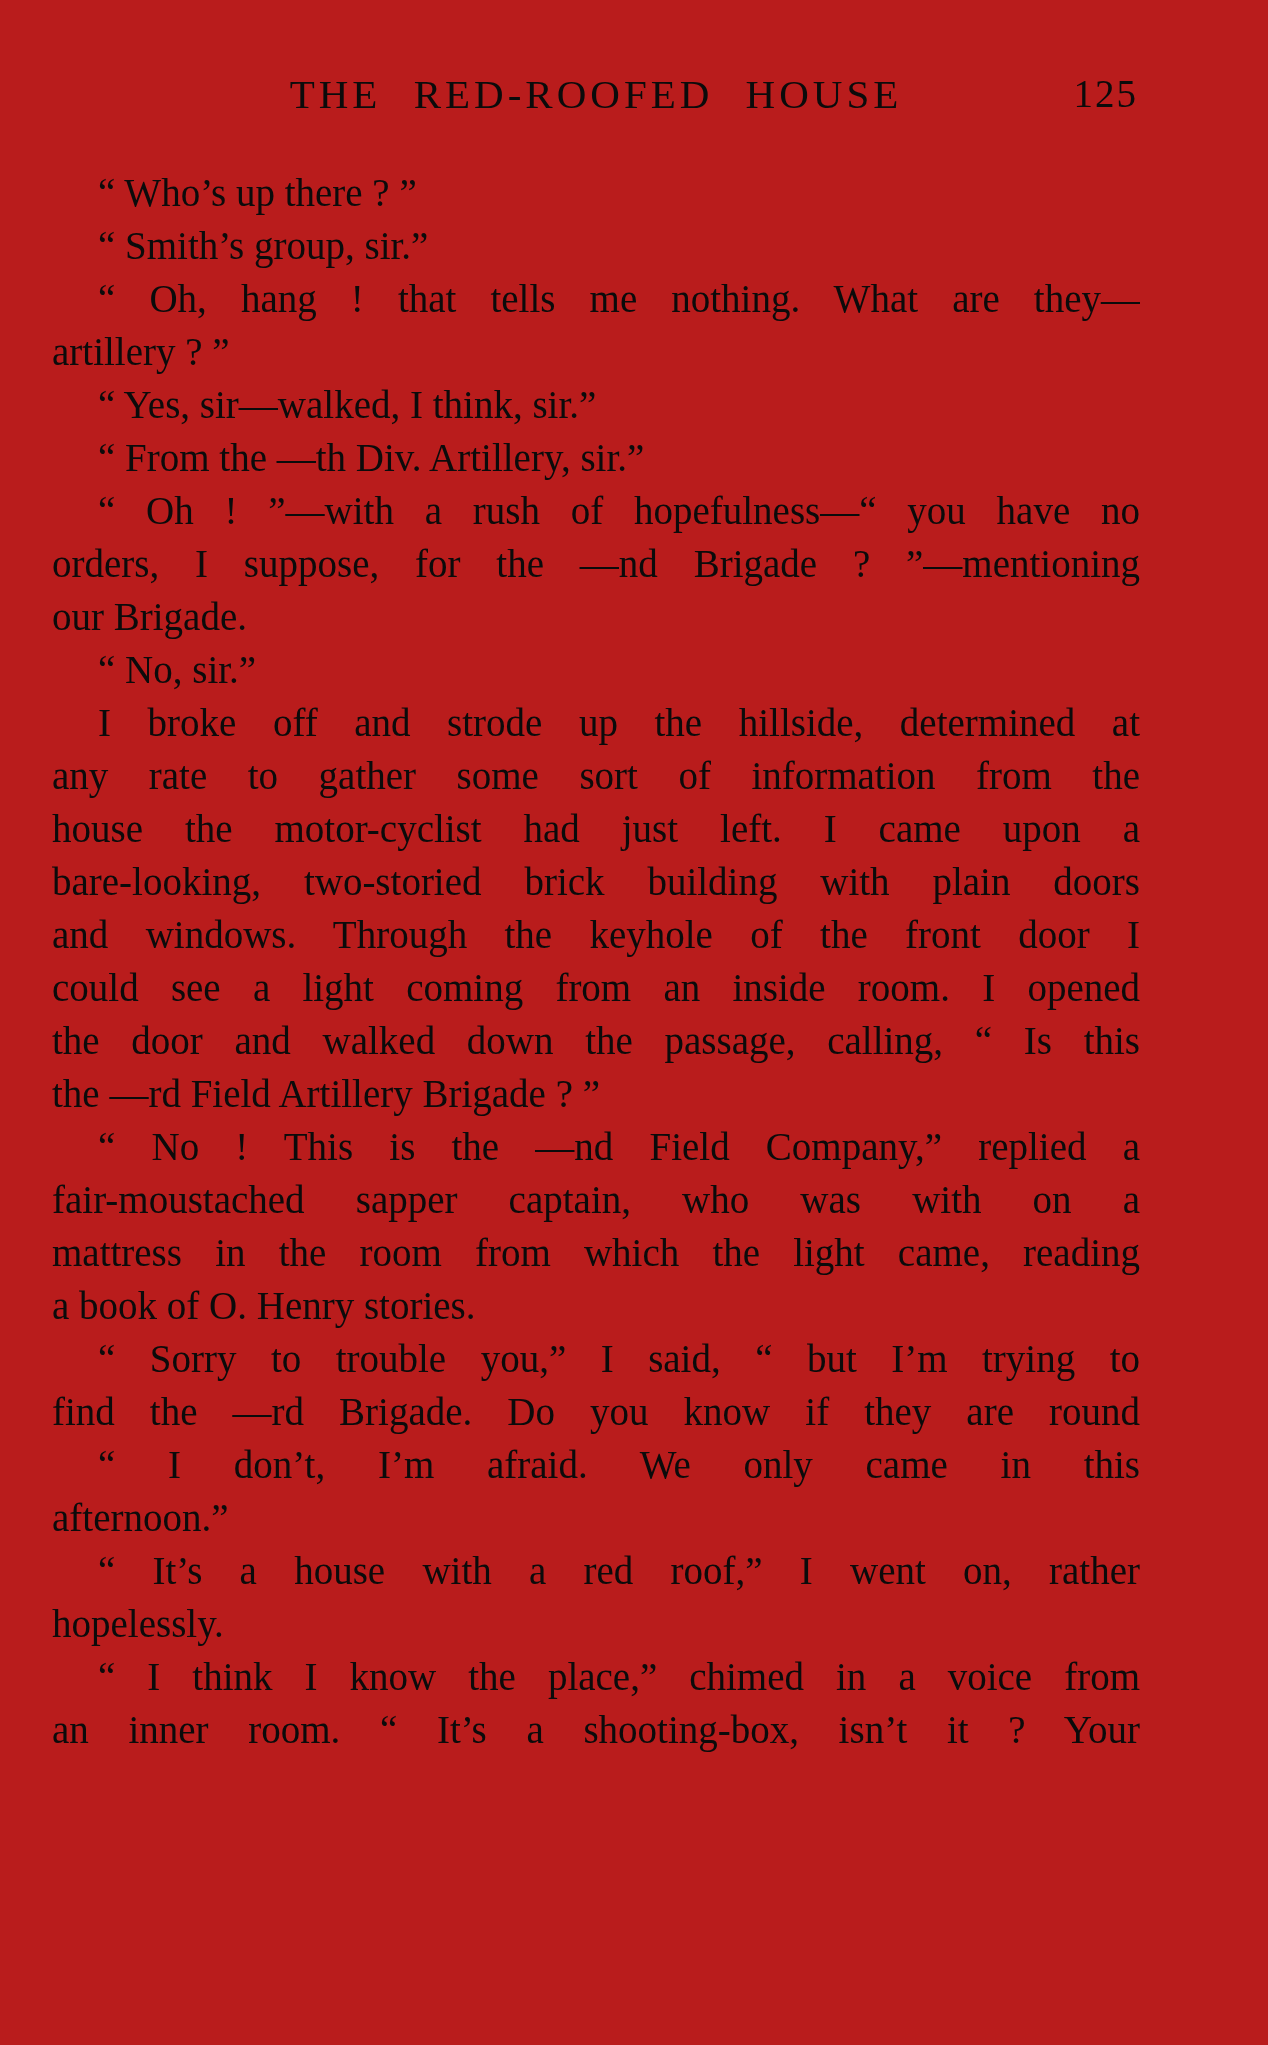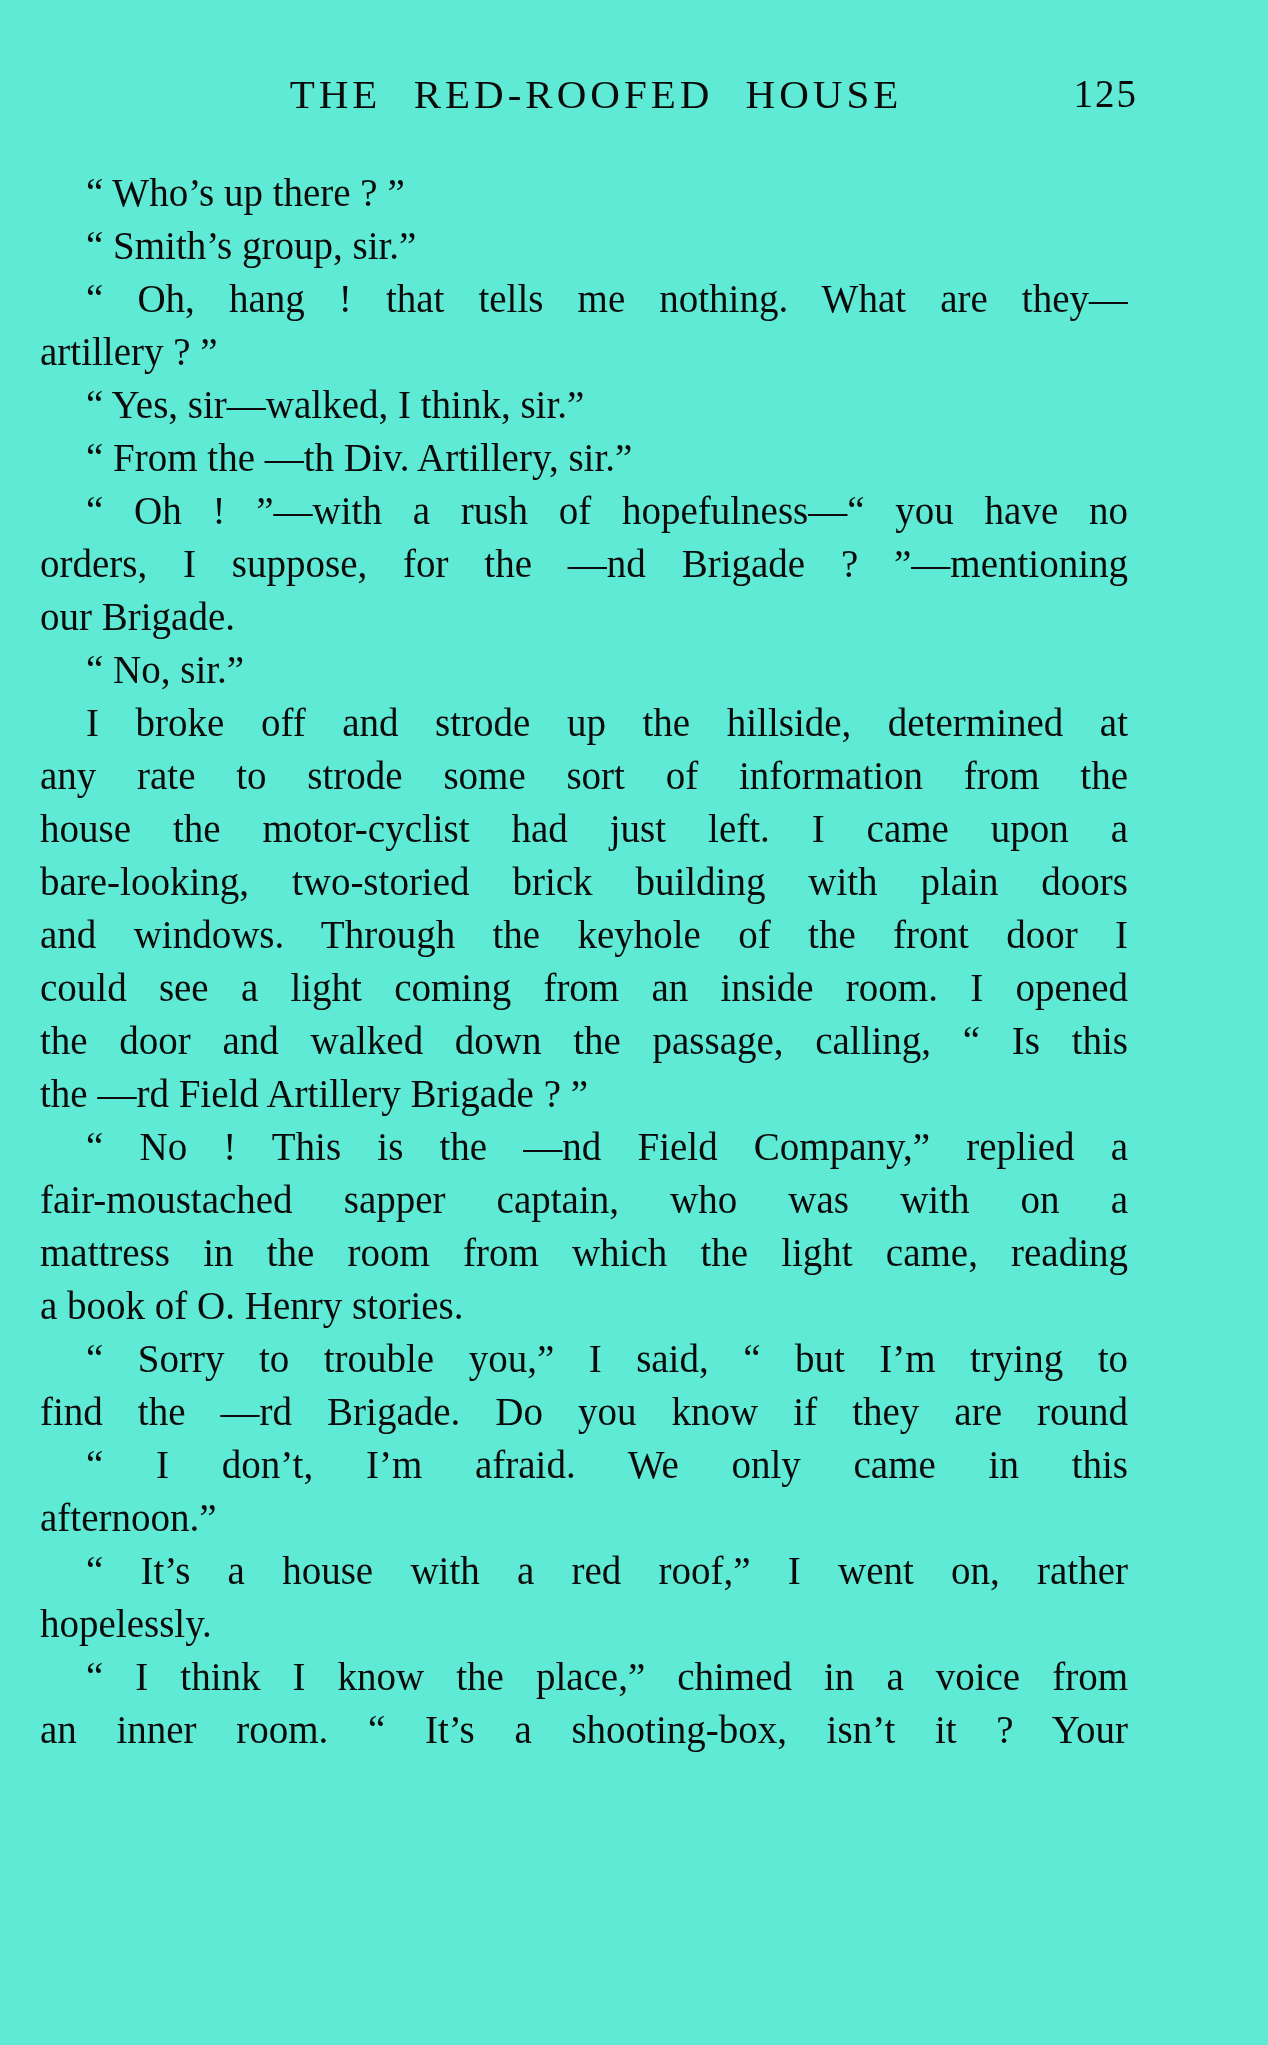--- a/index.html
+++ b/index.html
@@ -4,21 +4,21 @@
 <style>
   html, body {
     margin: 0;
     padding: 0;
     background: #e8e8e8;
   }
   .page {
     position: relative;
     width: 1268px;
     height: 2045px;
-    background: #5eead4;
+    background: #b91c1c;
     color: #0b0b0b;
     font-family: "Liberation Serif", "DejaVu Serif", serif;
     overflow: hidden;
   }
   .running-head {
     position: absolute;
     top: 70px;
     left: 52px;
     width: 1088px;
     height: 50px;
@@ -33,21 +33,21 @@
   .page-number {
     position: absolute;
     right: 2px;
     top: 1px;
     font-size: 39px;
     letter-spacing: 2px;
   }
   .text-block {
     position: absolute;
     top: 166px;
-    left: 40px;
+    left: 52px;
     width: 1088px;
     font-size: 39px;
     line-height: 53px;
   }
   .line {
     height: 53px;
     white-space: nowrap;
     overflow: visible;
   }
   .line.just {
@@ -75,21 +75,21 @@
       <div class="line ind">“ Smith’s group, sir.”</div>
       <div class="line just ind">“ Oh, hang ! that tells me nothing. What are they—</div>
       <div class="line">artillery ? ”</div>
       <div class="line ind">“ Yes, sir—walked, I think, sir.”</div>
       <div class="line ind">“ From the —th Div. Artillery, sir.”</div>
       <div class="line just ind">“ Oh ! ”—with a rush of hopefulness—“ you have no</div>
       <div class="line just">orders, I suppose, for the —nd Brigade ? ”—mentioning</div>
       <div class="line">our Brigade.</div>
       <div class="line ind">“ No, sir.”</div>
       <div class="line just ind">I broke off and strode up the hillside, determined at</div>
-      <div class="line just">any rate to strode some sort of information from the</div>
+      <div class="line just">any rate to gather some sort of information from the</div>
       <div class="line just">house the motor-cyclist had just left.  I came upon a</div>
       <div class="line just">bare-looking, two-storied brick building with plain doors</div>
       <div class="line just">and windows.  Through the keyhole of the front door I</div>
       <div class="line just">could see a light coming from an inside room.  I opened</div>
       <div class="line just">the door and walked down the passage, calling, “ Is this</div>
       <div class="line">the —rd Field Artillery Brigade ? ”</div>
       <div class="line just ind">“ No !  This is the —nd Field Company,” replied a</div>
       <div class="line just">fair-moustached sapper captain, who was with on a</div>
       <div class="line just">mattress in the room from which the light came, reading</div>
       <div class="line">a book of O. Henry stories.</div>

